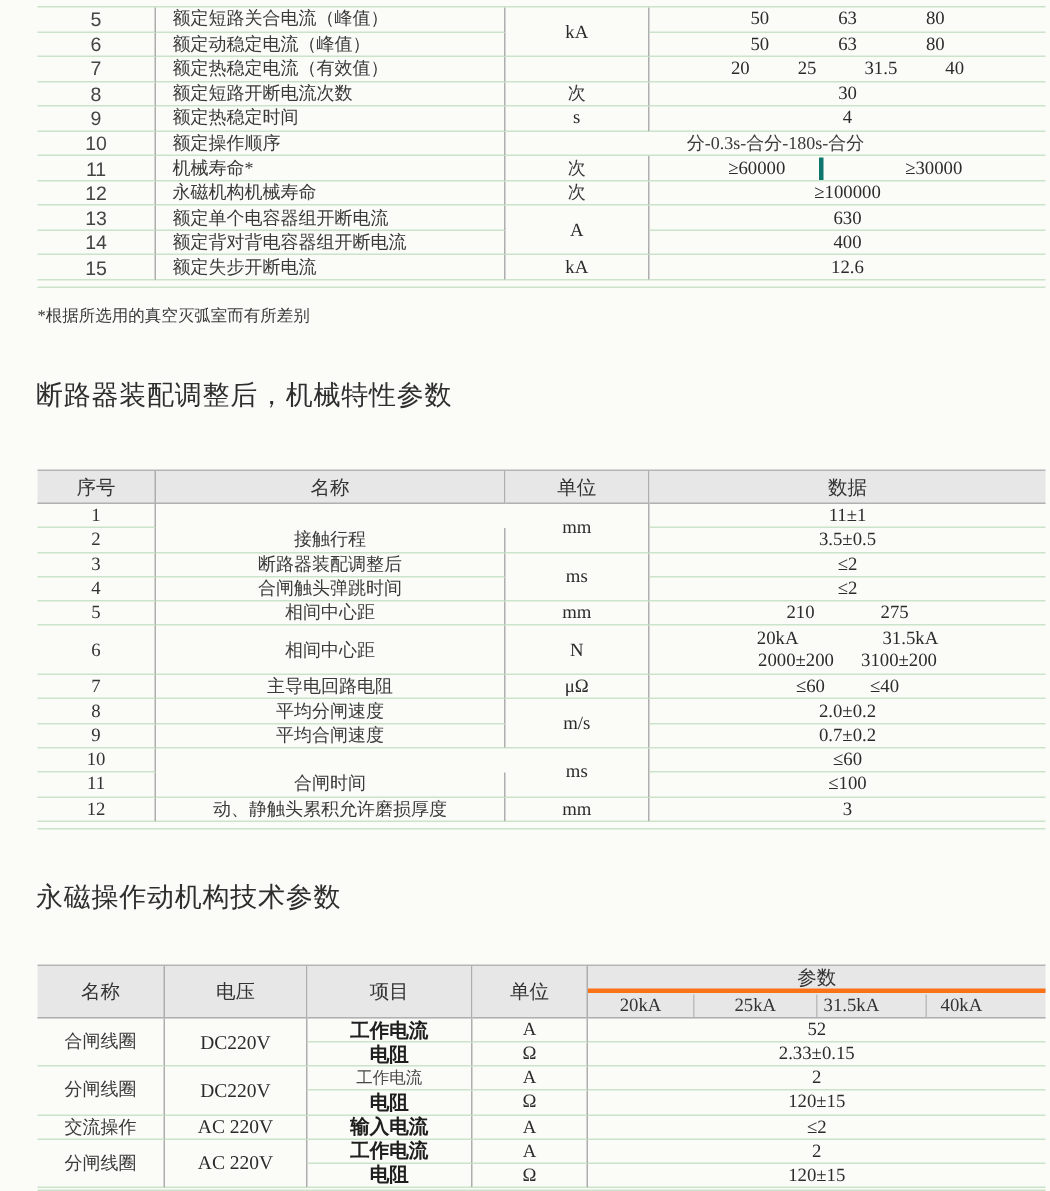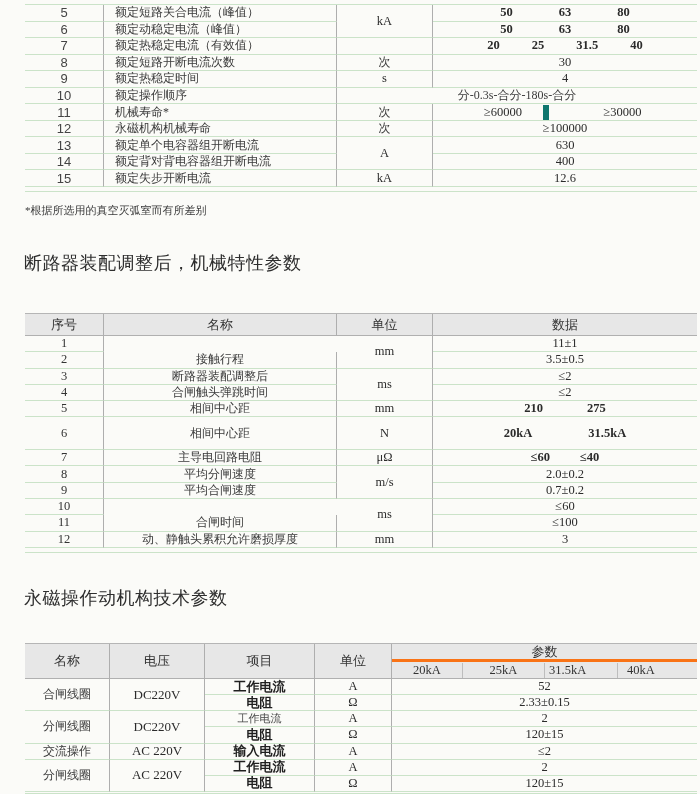--- a/index.html
+++ b/index.html
@@ -17,25 +17,25 @@
   }
   .vr { border-right:1px solid #aeaeae; }
   .left { justify-content:flex-start; padding-left:11px; }
   .th {
     background:#e7e7e7; border-bottom:1px solid #b0b0b0;
     font-size:13px; color:#333;
   }
   .no1 { font-family:"Liberation Sans","DejaVu Sans",sans-serif; font-size:13px; color:#444; }
   .num2 { font-size:12.5px; color:#333; }
   .val { font-size:12.5px; color:#2b2b2b; }
-  .vgroup { display:flex; align-items:center; justify-content:center;font-weight:bold; }
+  .vgroup { display:flex; align-items:center; justify-content:center; }
   .g46 { gap:46px; } .g32 { gap:32px; } .g44 { gap:44px; } .g30 { gap:30px; }
   .split { display:grid; grid-template-columns:115px 148px; padding:0; }
   .split > div { display:flex; align-items:center; justify-content:center; font-size:12.5px; color:#2b2b2b; }
-  .split > div:first-child { border-right:6px solid #0f766e;padding-left:30px; }
+  .split > div:first-child { border-right:3px solid #0f766e;padding-left:30px; }
   .twoline { flex-direction:column; justify-content:center; line-height:15px; }
   .twoline .vgroup { width:100%; }
   .subhdr { display:grid; grid-template-columns:71px 82px 73px 79px; background:#e7e7e7;
             border-bottom:1px solid #b0b0b0; padding:0; }
   .subhdr > div { display:flex; align-items:center; justify-content:center; font-size:12.5px; color:#333; overflow:hidden; }
   .subhdr > div.svr { border-right:1px solid #bdbdbd; }
   .subhdr > div.al { justify-content:flex-start; }
   .hei { font-family:"Liberation Sans","DejaVu Sans",sans-serif; font-weight:bold; font-size:13px; color:#1f1f1f; }
   .song-sm { font-size:11px; color:#474747; }
   .t1 { left:25px; top:4px; width:672px;
@@ -173,20 +173,24 @@
     <div class="cell val" style="grid-column:4;grid-row:5">≤2</div>
     <div class="cell vgroup g44" style="grid-column:4;grid-row:6">
       <span class="val">210</span>
       <span class="val">275</span>
     </div>
     <div class="cell twoline" style="grid-column:4;grid-row:7">
       <div class="vgroup" style="gap:56px">
         <span class="val">20kA</span>
         <span class="val">31.5kA</span>
       </div>
+      <div class="vgroup" style="gap:18px">
+        <span class="val">2000±200</span>
+        <span class="val">3100±200</span>
+      </div>
     </div>
     <div class="cell vgroup g30" style="grid-column:4;grid-row:8">
       <span class="val">≤60</span>
       <span class="val">≤40</span>
     </div>
     <div class="cell val" style="grid-column:4;grid-row:9">2.0±0.2</div>
     <div class="cell val" style="grid-column:4;grid-row:10">0.7±0.2</div>
     <div class="cell val" style="grid-column:4;grid-row:11">≤60</div>
     <div class="cell val" style="grid-column:4;grid-row:12">≤100</div>
     <div class="cell val" style="grid-column:4;grid-row:13">3</div>

